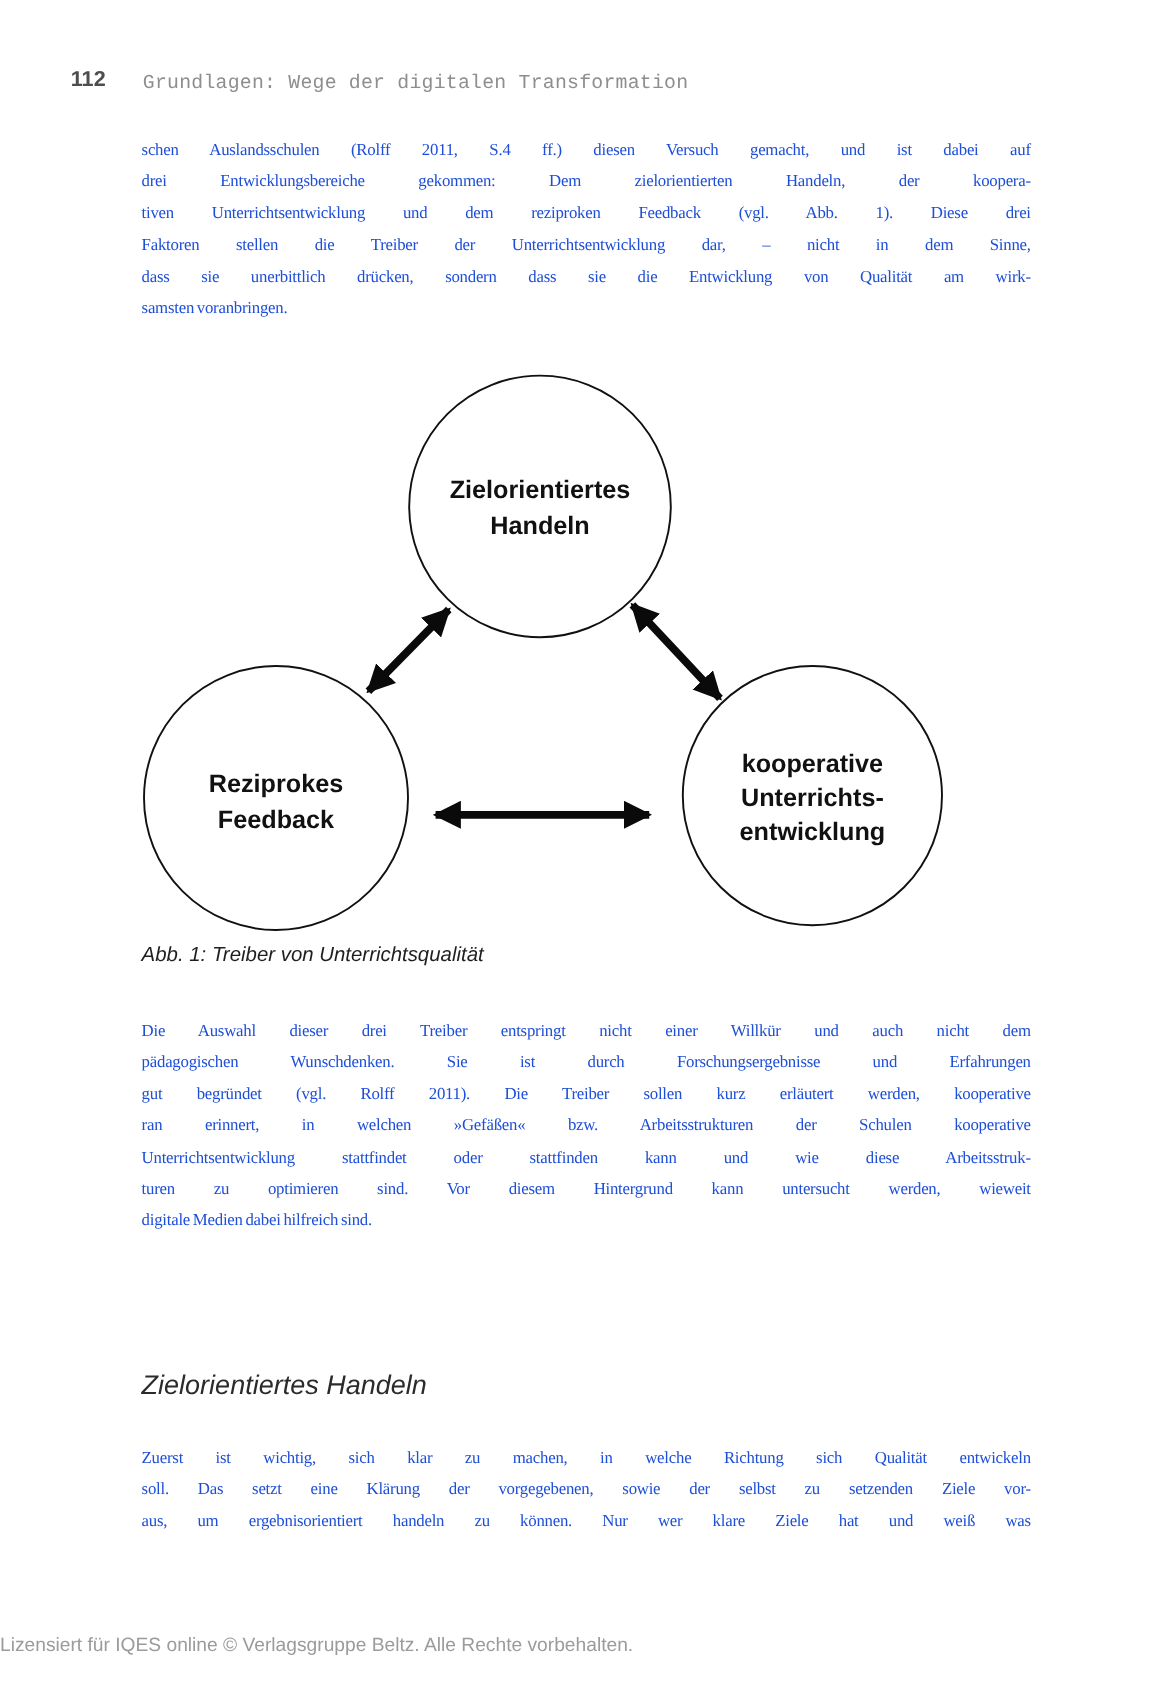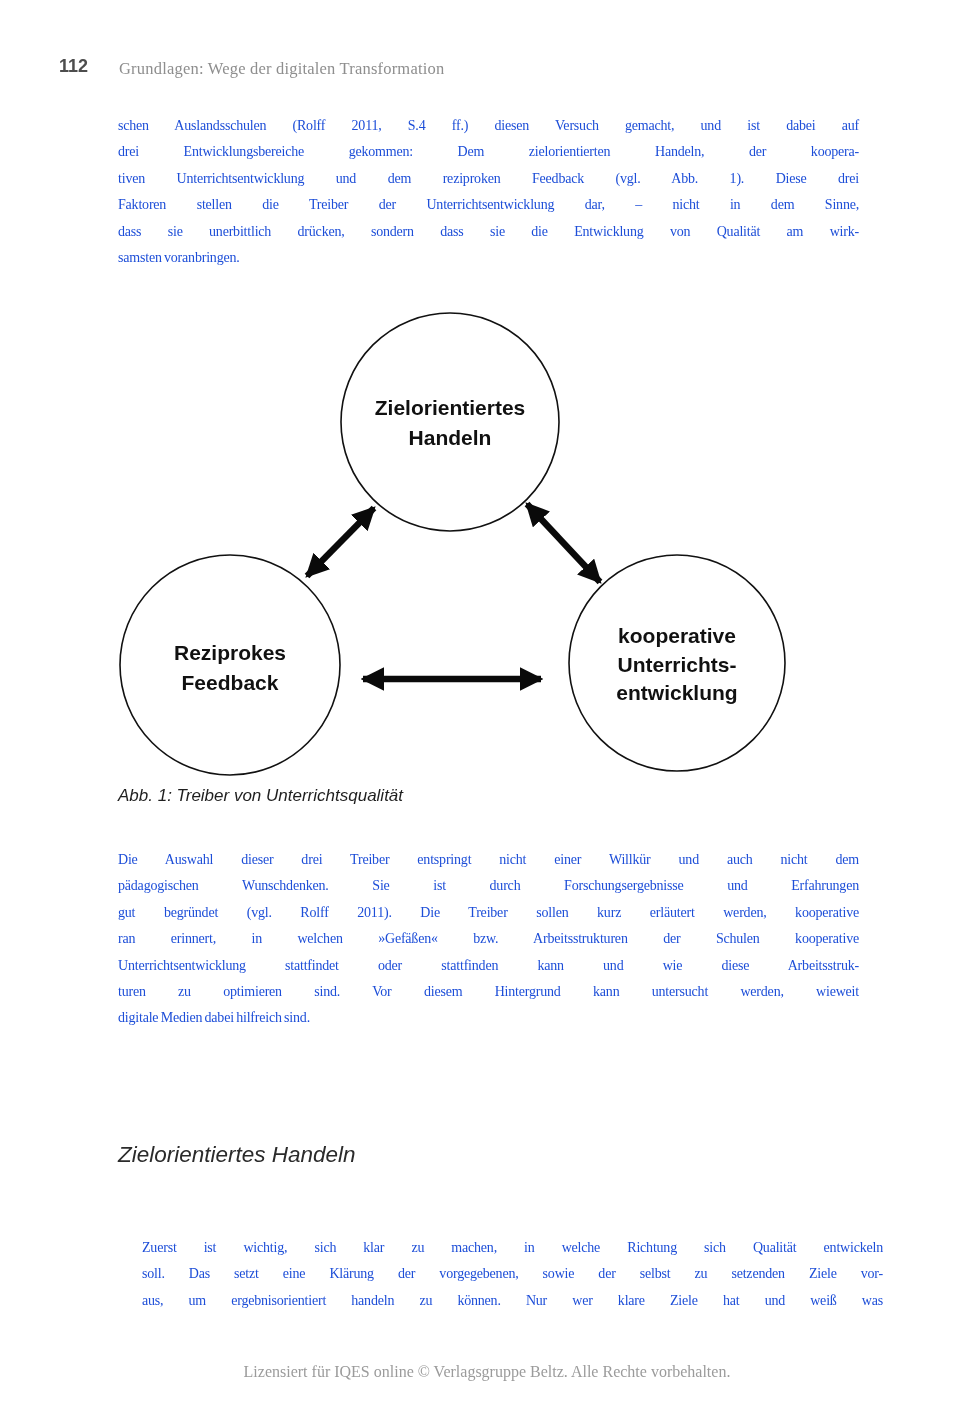--- a/index.html
+++ b/index.html
@@ -11,34 +11,34 @@
     font-family:"Liberation Serif", serif;
   }
   
   .pagenum{
     position:absolute;left:59px;top:56px;
     font-family:"Liberation Sans", sans-serif;
     font-weight:700;font-size:18px;color:#4d4d4d;
   }
   .runhead{
     position:absolute;left:119px;top:59px;
-    font-family:Liberation Serif, serif;
+    font-family:Liberation Mono, monospace;
     font-size:16.5px;color:#8e8e8e;letter-spacing:0.2px;
   }
   
   .para{
     position:absolute;left:118px;width:741px;
     font-size:14px;line-height:26.4px;color:#1d4ed8;
     letter-spacing:-0.2px;word-spacing:-1px;
   }
   .tline{text-align:justify;text-align-last:justify;}
   .tline.endpara{text-align-last:left;}
   .p1{top:113px;}
   .p2{top:847px;}
-  .p3{top:1235px;margin-left:24px;}
+  .p3{top:1203px;}
   
   .diagram{position:absolute;left:0;top:300px;}
   .figcaption{
     position:absolute;left:118px;top:786px;
     font-family:"Liberation Sans", sans-serif;
     font-style:italic;font-size:17px;color:#1f1f1f;
   }
   .node-label{
     font-family:"Liberation Sans", sans-serif;
     font-weight:700;font-size:21px;fill:#111;
@@ -47,22 +47,21 @@
   
   .section-heading{
     position:absolute;left:118px;top:1142px;margin:0;
     font-family:"Liberation Sans", sans-serif;
     font-style:italic;font-weight:400;
     font-size:22.5px;color:#2b2b2b;
   }
   
   .footer{
     position:absolute;left:0;top:1363px;width:974px;
-    text-align:center;
-    font-family:Liberation Serif, serif;
+    font-family:Liberation Sans, sans-serif;
     font-size:16px;color:#9b9b9b;
   }
 </style>
 </head>
 <body>
 
 <div class="page">
 
   <div class="pagenum">112</div>
   <div class="runhead">Grundlagen: Wege der digitalen Transformation</div>

